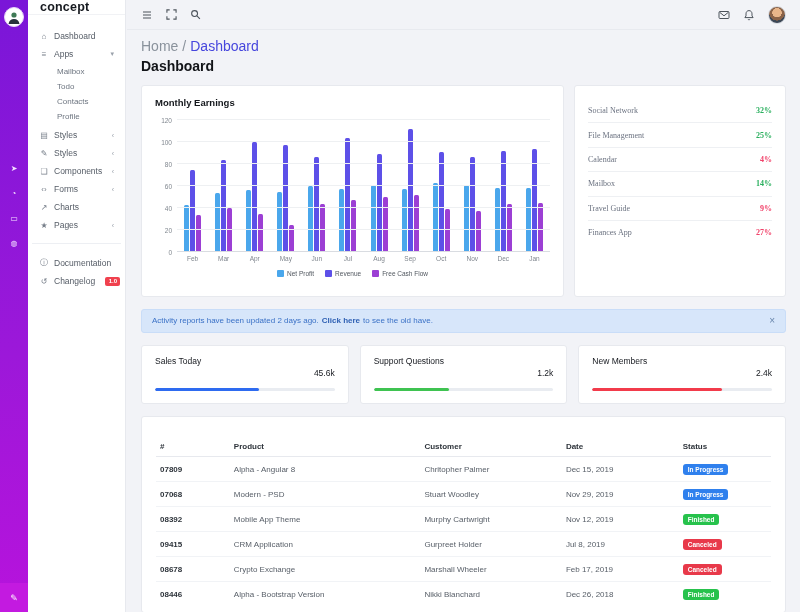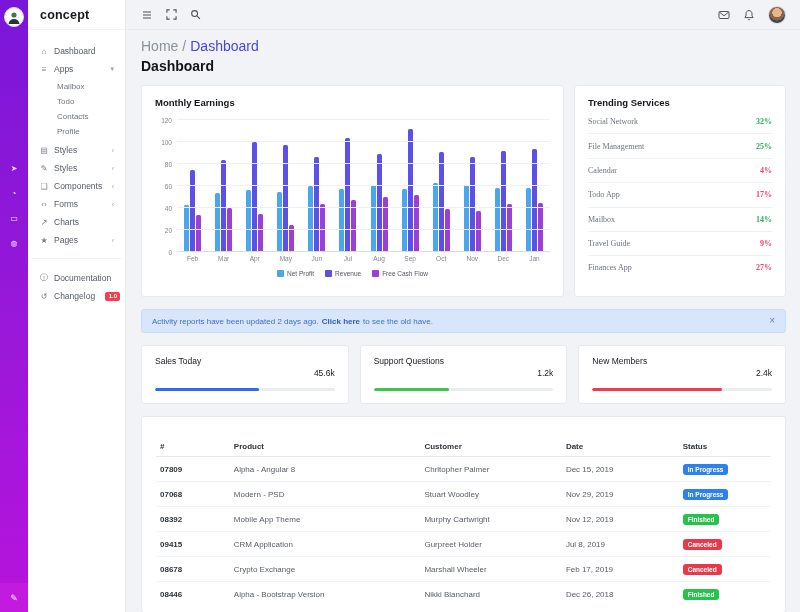--- a/index.html
+++ b/index.html
@@ -28,21 +28,21 @@
     margin-top:auto; width:28px; height:29px; background:#c31ae0;
     display:flex; align-items:center; justify-content:center;
     color:#fff; font-size:9px; cursor:pointer;
   }
   
   .sidebar {
     position:absolute; left:28px; top:0; width:98px; height:612px;
     background:#fff; border-right:1px solid #e7e9ee; z-index:4;
   }
   .logo {
-    height:30px; display:flex; align-items:center; padding-left:12px;
+    height:15px; display:flex; align-items:center; padding-left:12px;
     font-weight:bold; font-size:12.5px; letter-spacing:.2px; color:#16191f;
     border-bottom:1px solid #f1f2f5; cursor:pointer;
   }
   .nav { padding:12px 8px 0; }
   .nav-item {
     display:flex; align-items:center; gap:5px; padding:4px 3px;
     font-size:8.5px; color:#555c66; cursor:pointer; white-space:nowrap;
   }
   .nav-icon { width:10px; font-size:8px; color:#767e89; text-align:center; flex:none; }
   .nav-chevron { margin-left:auto; color:#9aa1ab; font-size:7px; }
@@ -100,21 +100,21 @@
   .trend-list { margin-top:2px; }
   .trend-row {
     display:flex; justify-content:space-between; align-items:center;
     padding:7.2px 0; border-bottom:1px solid #eef0f3; font-size:8px; color:#6b7280;font-family:Liberation Serif, serif;
   }
   .trend-row:last-child { border-bottom:none; }
   .trend-value { font-weight:bold; font-size:8px; }
   
   .alert {
     margin-top:12px; background:#d7e6fa; border:1px solid #c9ddf8; border-radius:3px;
-    padding:6px 10px; font-size:8px; color:#3a71c6; display:flex; align-items:center; gap:3px;
+    padding:6px 10px; font-size:8px; color:#3a71c6; display:flex; align-items:flex-start; gap:3px;
   }
   .alert-link { font-weight:bold; color:#2d5fb3; cursor:pointer; }
   .alert-close { margin-left:auto; color:#6a87ad; font-size:10px; line-height:10px; cursor:pointer; }
   
   .stats-row { display:flex; gap:11px; margin-top:12px; }
   .stat-card { flex:1; padding:10px 13px 12px; }
   .stat-top { display:flex; justify-content:space-between; font-size:8.5px; color:#16191f; }
   .stat-value { color:#16191f;margin-top:12px; }
   .progress { margin-top:10px; height:3px; background:#e9ecf1; border-radius:2px; overflow:hidden; }
   .progress-fill { height:3px; border-radius:2px; }
@@ -377,37 +377,32 @@
               </div>
               <div class="legend-item">
                 <span class="legend-swatch" style="background: rgb(156, 63, 212);"></span>
                 <span>Free Cash Flow</span>
               </div>
             </div>
         </div>
       </div>
 
       <div class="card trending-card">
-        <div class="card-title">Trending Services</div>
         <div class="trend-list" id="trend-list">
             <div class="trend-row">
               <span>Social Network</span>
               <span class="trend-value" style="color: rgb(42, 175, 94);">32%</span>
             </div>
             <div class="trend-row">
               <span>File Management</span>
               <span class="trend-value" style="color: rgb(42, 175, 94);">25%</span>
             </div>
             <div class="trend-row">
               <span>Calendar</span>
               <span class="trend-value" style="color: rgb(241, 66, 106);">4%</span>
-            </div>
-            <div class="trend-row">
-              <span>Todo App</span>
-              <span class="trend-value" style="color: rgb(241, 66, 106);">17%</span>
             </div>
             <div class="trend-row">
               <span>Mailbox</span>
               <span class="trend-value" style="color: rgb(42, 175, 94);">14%</span>
             </div>
             <div class="trend-row">
               <span>Travel Guide</span>
               <span class="trend-value" style="color: rgb(241, 66, 106);">9%</span>
             </div>
             <div class="trend-row">

